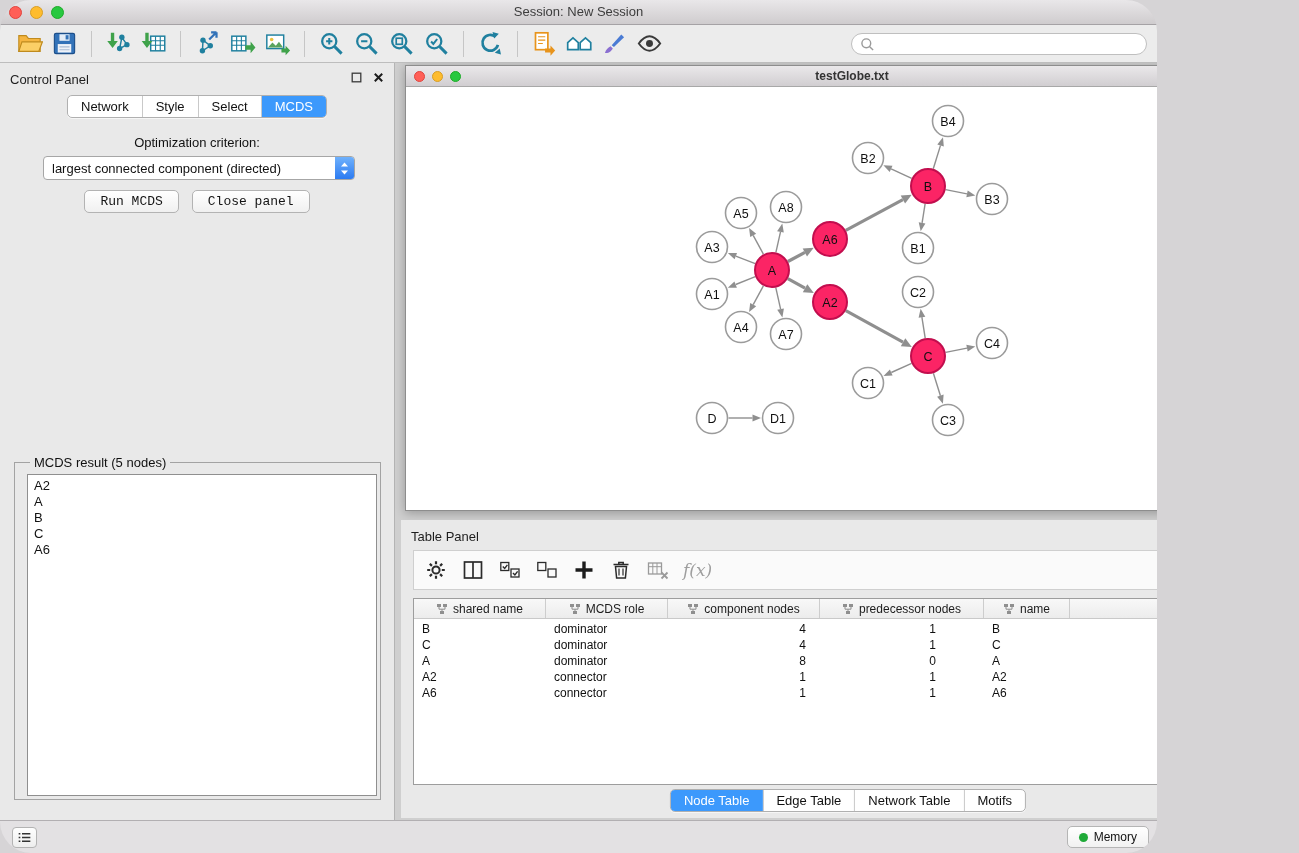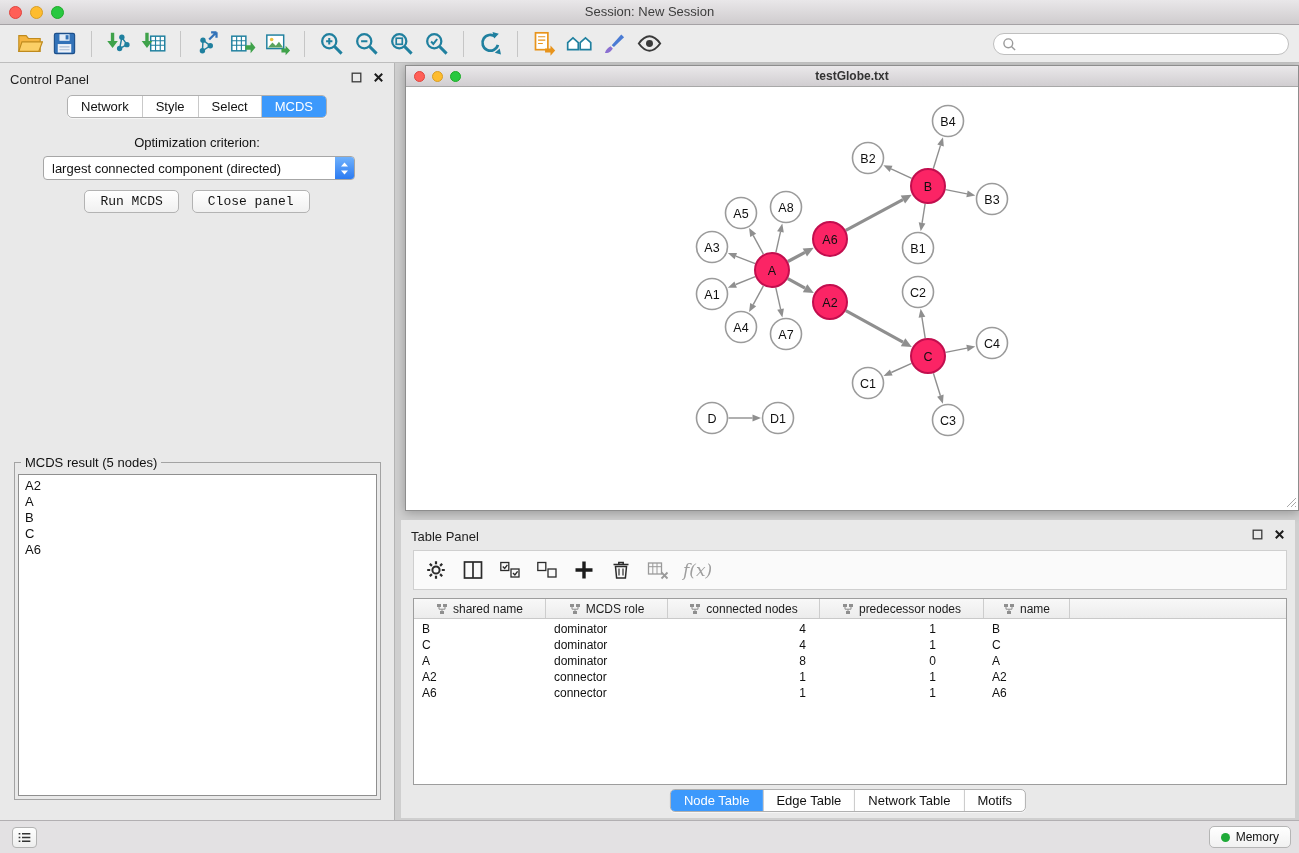--- a/index.html
+++ b/index.html
@@ -1,17 +1,17 @@
 <!DOCTYPE html>
 <html><head>
 <meta charset="utf-8">
 <style>
   * { margin:0; padding:0; box-sizing:border-box; }
   html,body { width:1299px; height:853px; font-family:"Liberation Sans",sans-serif; background:#d6d4d6; overflow:hidden; }
-  .app { position:relative; width:1299px; height:853px; background:#d2d0d2; overflow:hidden; }
+  .app { position:relative; width:1157px; height:853px; background:#d2d0d2; overflow:hidden;border-radius:31px; }
 
   
   .titlebar { position:absolute; top:0; left:0; right:0; height:25px;
     background:linear-gradient(#e9e7e9,#cfccce); border-bottom:1px solid #a5a2a5; z-index:30; }
   .traffic { position:absolute; left:9px; top:6px; display:flex; gap:8px; }
   .tl { width:13px; height:13px; border-radius:50%; display:inline-block; }
   .tl.red   { background:#ff5f57; border:1px solid #e0443e; }
   .tl.yellow{ background:#febc2e; border:1px solid #d89e24; }
   .tl.green { background:#28c840; border:1px solid #1eab29; }
   .title-text { text-align:center; line-height:24px; font-size:13px; color:#3d3d3d; }
@@ -48,21 +48,21 @@
   .dropdown { position:absolute; top:93px; left:43px; width:312px; height:24px; background:#fff;
     border:1px solid #a6a6a6; border-radius:4px; display:flex; align-items:center; cursor:default; }
   .dd-text { flex:1; font-size:13px; color:#111; padding-left:8px; white-space:nowrap; overflow:hidden; }
   .dd-btn { width:19px; height:22px; border-radius:0 3px 3px 0; background:linear-gradient(#6fb1fc,#2c7bf1);
     display:flex; align-items:center; justify-content:center; }
   .cp-buttons { position:absolute; top:127px; width:100%; display:flex; justify-content:center; gap:13px; }
   .mac-btn { background:linear-gradient(#ffffff,#f0f0f0); border:1px solid #b3b3b3; border-radius:5px;
     padding:3px 15px; font-size:13px; color:#141414; font-family:Liberation Mono, monospace; cursor:default; }
 
   .result-box { position:absolute; left:14px; right:13px; top:392px; bottom:20px;
-    border:1px solid #a3a3a3; padding:4px 3px 3px 3px; }
+    border:1px solid #a3a3a3; padding:4px 3px 3px 12px; }
   .result-box legend { font-size:13px; color:#111; padding:0 4px; margin-left:3px; background:transparent; }
   .result-list { background:#fff; border:1px solid #8f8f8f; width:100%; height:100%; overflow:hidden;
     padding:3px 6px; font-size:13px; line-height:16px; color:#111; }
 
   
   .net-window { position:absolute; left:405px; top:65px; width:894px; height:446px;
     border:1px solid #8d8d8d; background:#fff; box-shadow:0 2px 10px rgba(0,0,0,.28); }
   .net-titlebar { position:relative; height:21px; background:linear-gradient(#eae8ea,#d1ced1); border-bottom:1px solid #a8a8a8;font-weight:bold; }
   .net-traffic { position:absolute; left:8px; top:5px; display:flex; gap:7px; }
   .net-traffic .tl { width:11px; height:11px; }
@@ -534,21 +534,21 @@
           </div>
           <div class="th" style="width: 152px;">
             <span class="th-ico">
               <svg width="12" height="12" viewBox="0 0 12 12">
                 <rect x="1" y="1" width="4" height="3" fill="#8f8f8f"></rect>
                 <rect x="7" y="1" width="4" height="3" fill="#8f8f8f"></rect>
                 <rect x="4" y="8" width="4" height="3" fill="#8f8f8f"></rect>
                 <path d="M3 4v2.2h6V4M6 6.2V8" stroke="#8f8f8f" fill="none"></path>
               </svg>
             </span>
-            <span class="th-label">connected nodes</span>
+            <span class="th-label">component nodes</span>
           </div>
           <div class="th" style="width: 164px;">
             <span class="th-ico">
               <svg width="12" height="12" viewBox="0 0 12 12">
                 <rect x="1" y="1" width="4" height="3" fill="#8f8f8f"></rect>
                 <rect x="7" y="1" width="4" height="3" fill="#8f8f8f"></rect>
                 <rect x="4" y="8" width="4" height="3" fill="#8f8f8f"></rect>
                 <path d="M3 4v2.2h6V4M6 6.2V8" stroke="#8f8f8f" fill="none"></path>
               </svg>
             </span>

